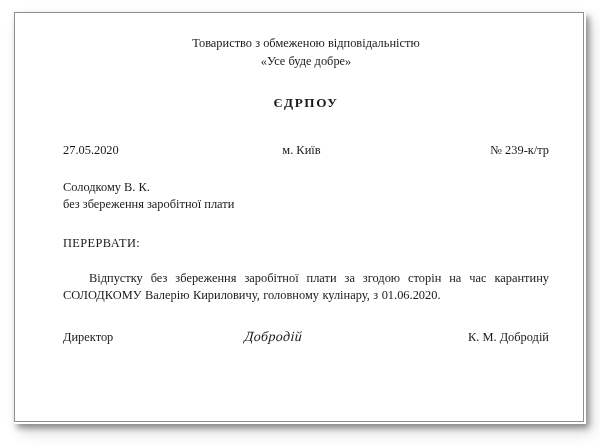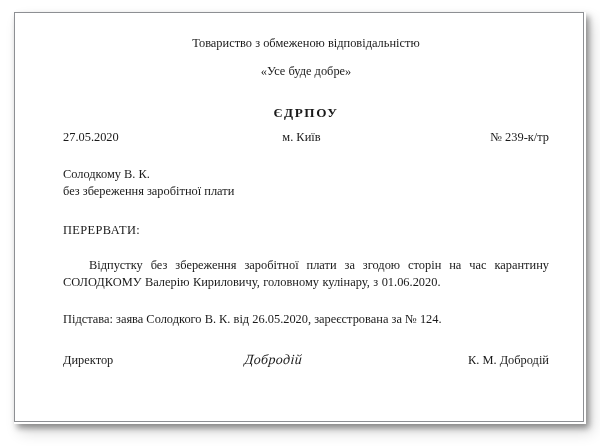--- a/index.html
+++ b/index.html
@@ -55,38 +55,38 @@
     color: #1a1a1a;
     font-size: 12.4px;
     line-height: 1.34;
   }
 
   .org-block {
     text-align: center;
     margin-top: 22px;
   }
   .org-line { white-space: nowrap; }
-  .org-line + .org-line { margin-top: 11px; }
+  .org-line + .org-line { margin-top: 1px; }
 
   .code-line {
     margin-top: 22px;
   }
 
   .doc-title {
     text-align: center;
     font-weight: bold;
     letter-spacing: 1.6px;
     margin-top: 25px;
     font-size: 13.2px;
   }
 
   .meta-row {
     display: flex;
     align-items: baseline;
-    margin-top: 7px;
+    margin-top: 30px;
   }
   .meta-date { flex: 0 0 auto; }
   .meta-city {
     flex: 1 1 auto;
     text-align: center;
     padding-right: 6px;
   }
   .meta-num { flex: 0 0 auto; white-space: nowrap; }
 
   .subject {
@@ -155,21 +155,20 @@
 
       <div class="subject">
         <div>Солодкому В. К.</div>
         <div>без збереження заробітної плати</div>
       </div>
 
       <div class="action-word">ПЕРЕРВАТИ:</div>
 
       <div class="body-par">Відпустку без збереження заробітної плати за згодою сторін на час карантину СОЛОДКОМУ Валерію Кириловичу, головному кулінару, з 01.06.2020.</div>
 
-      <div class="basis">Підстава: заява Солодкого В. К. від 26.05.2020, зареєстрована за № 124.</div>
 
       <div class="sign-row">
         <div class="sign-title">Директор</div>
         <div class="sign-mark">Добродій</div>
         <div class="sign-name">К. М. Добродій</div>
       </div>
 
     </div>
   </div>
 </div>

